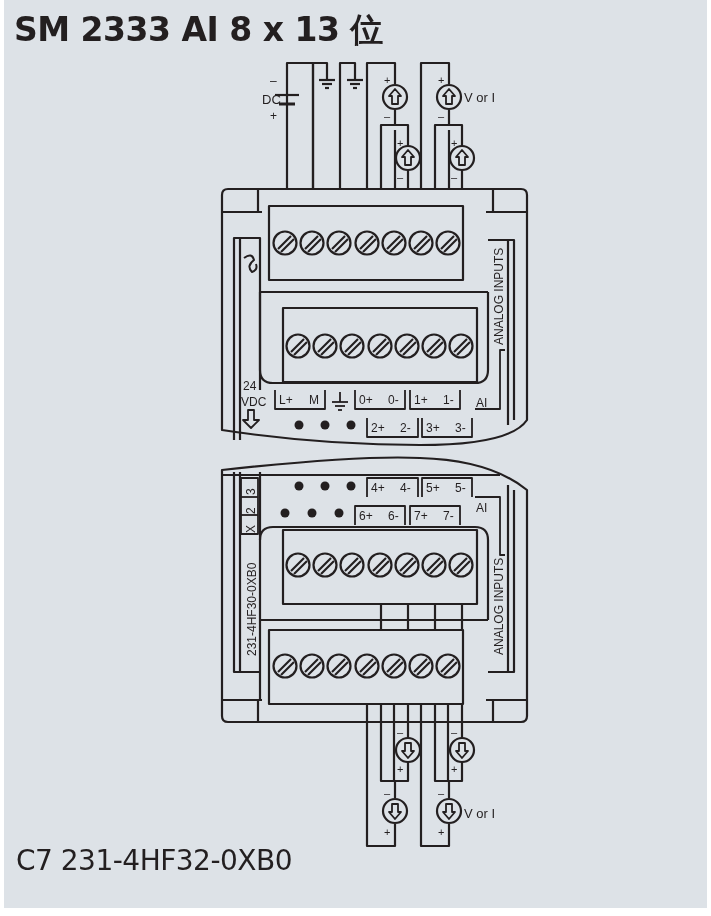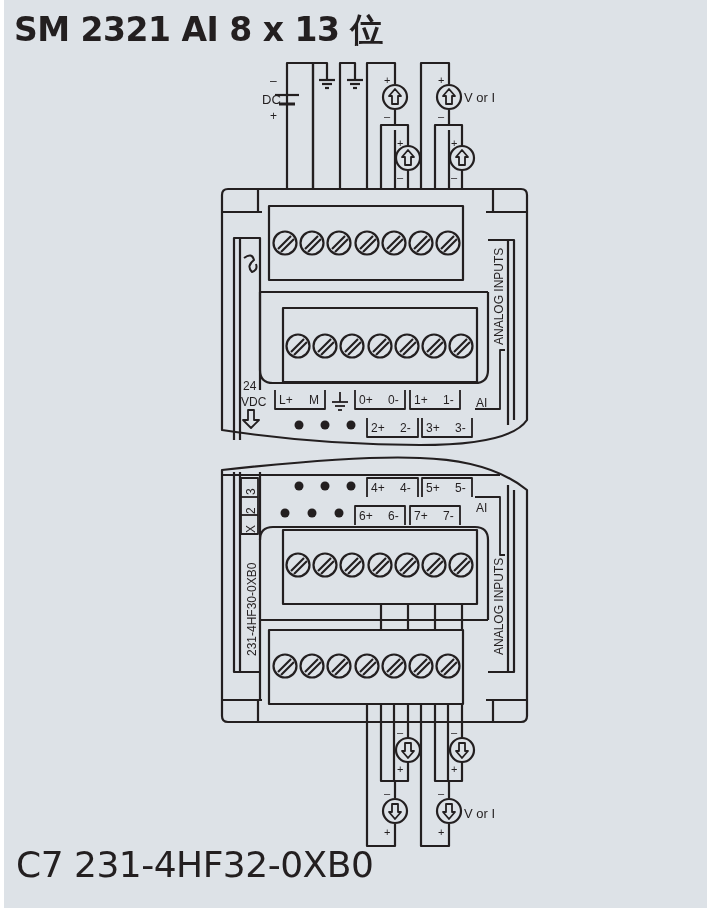--- a/index.html
+++ b/index.html
@@ -8,31 +8,31 @@
     position: absolute; left: 4px; top: 0; width: 703px; height: 908px;
     background: #dde2e7;
   }
   .title {
     position: absolute; left: 14px; top: 8px;
     font-family: "DejaVu Sans", sans-serif; font-weight: bold; font-size: 33px;
     color: #231f20; letter-spacing: -0.5px; white-space: nowrap;
   }
   .footer {
     position: absolute; left: 16px; top: 844px;
-    font-family: "DejaVu Sans", sans-serif; font-size: 36px;
+    font-family: "DejaVu Sans", sans-serif; font-size: 28px;
     color: #231f20; letter-spacing: -0.5px; white-space: nowrap;
   }
   svg.diagram { position: absolute; left: 0; top: 0; }
   svg text { font-family: "Liberation Sans", sans-serif; fill: #231f20; }
 </style>
 </head>
 <body>
 
 <div class="panel"></div>
-<div class="title">SM 2321 AI 8 x 13 位</div>
+<div class="title">SM 2333 AI 8 x 13 位</div>
 <div class="footer">C7 231-4HF32-0XB0</div>
 
 <svg class="diagram" width="711" height="916" viewBox="0 0 711 916" fill="none" stroke="#231f20" stroke-width="2.2" stroke-linejoin="round">
 
   <defs>
     <g id="screw">
       <circle cx="0" cy="0" r="11.5" fill="#dde2e7"></circle>
       <line x1="-7" y1="6" x2="6" y2="-7"></line>
       <line x1="-4" y1="9" x2="9" y2="-4"></line>
     </g>

